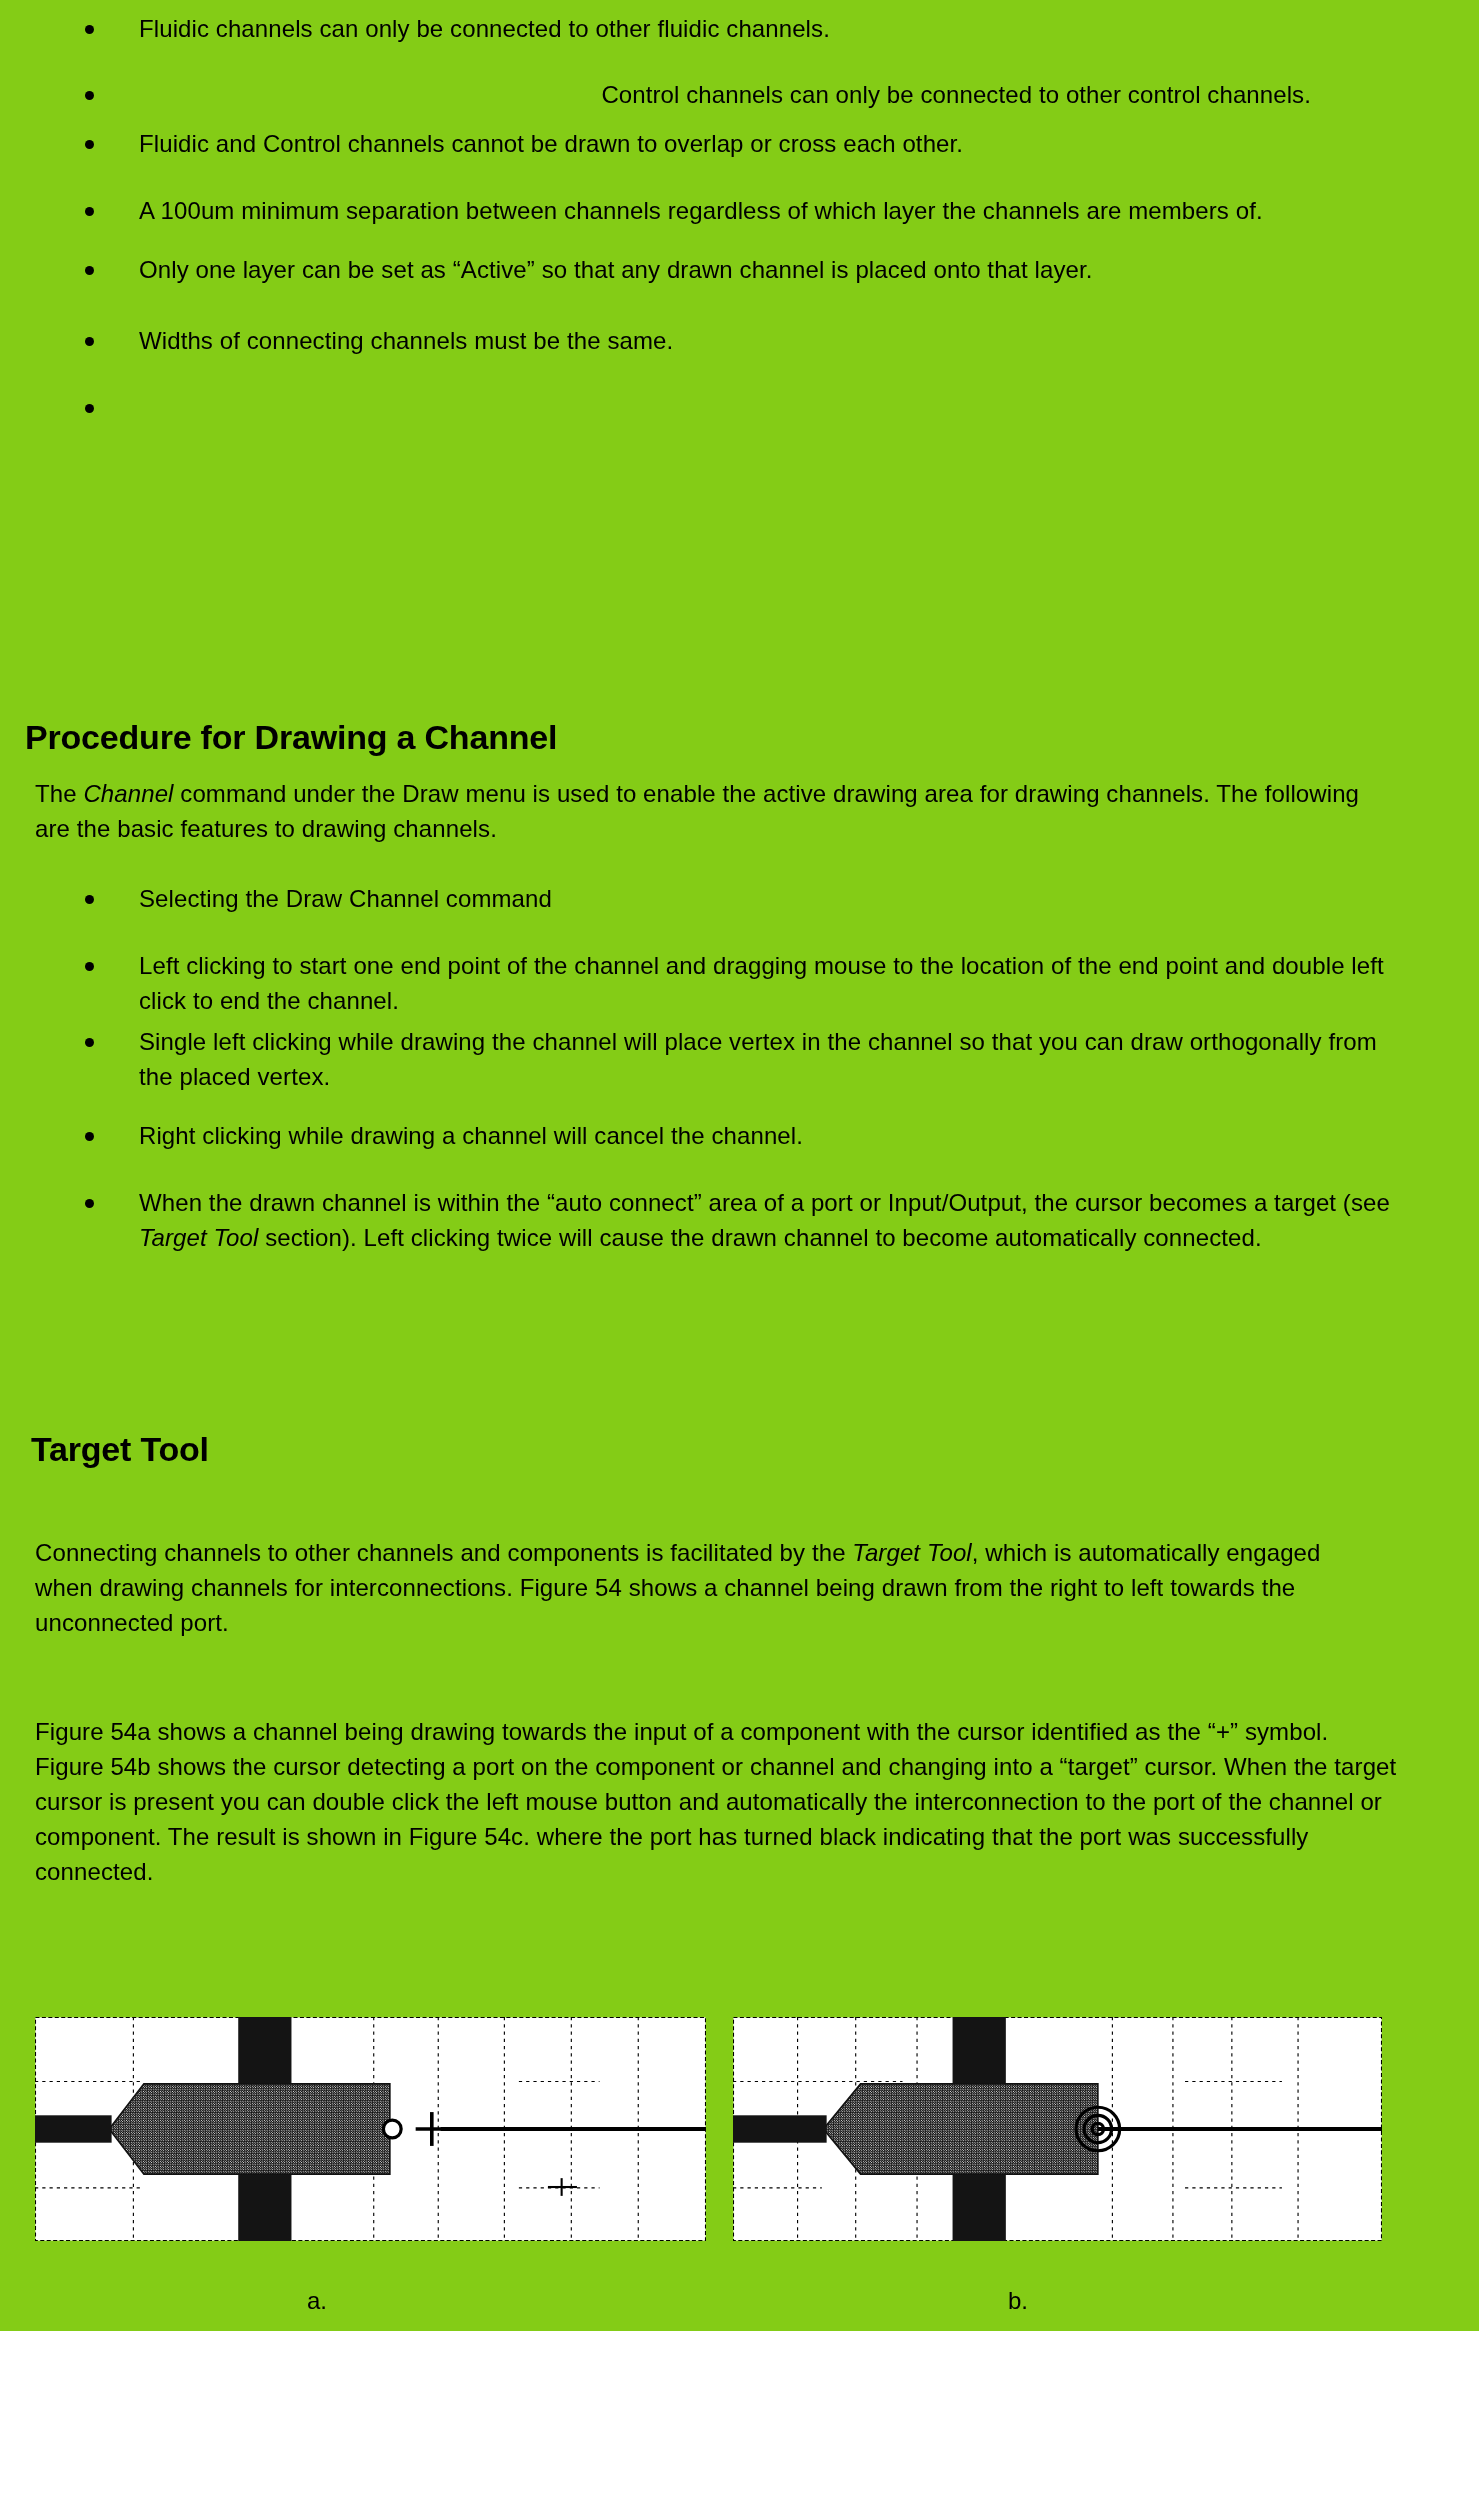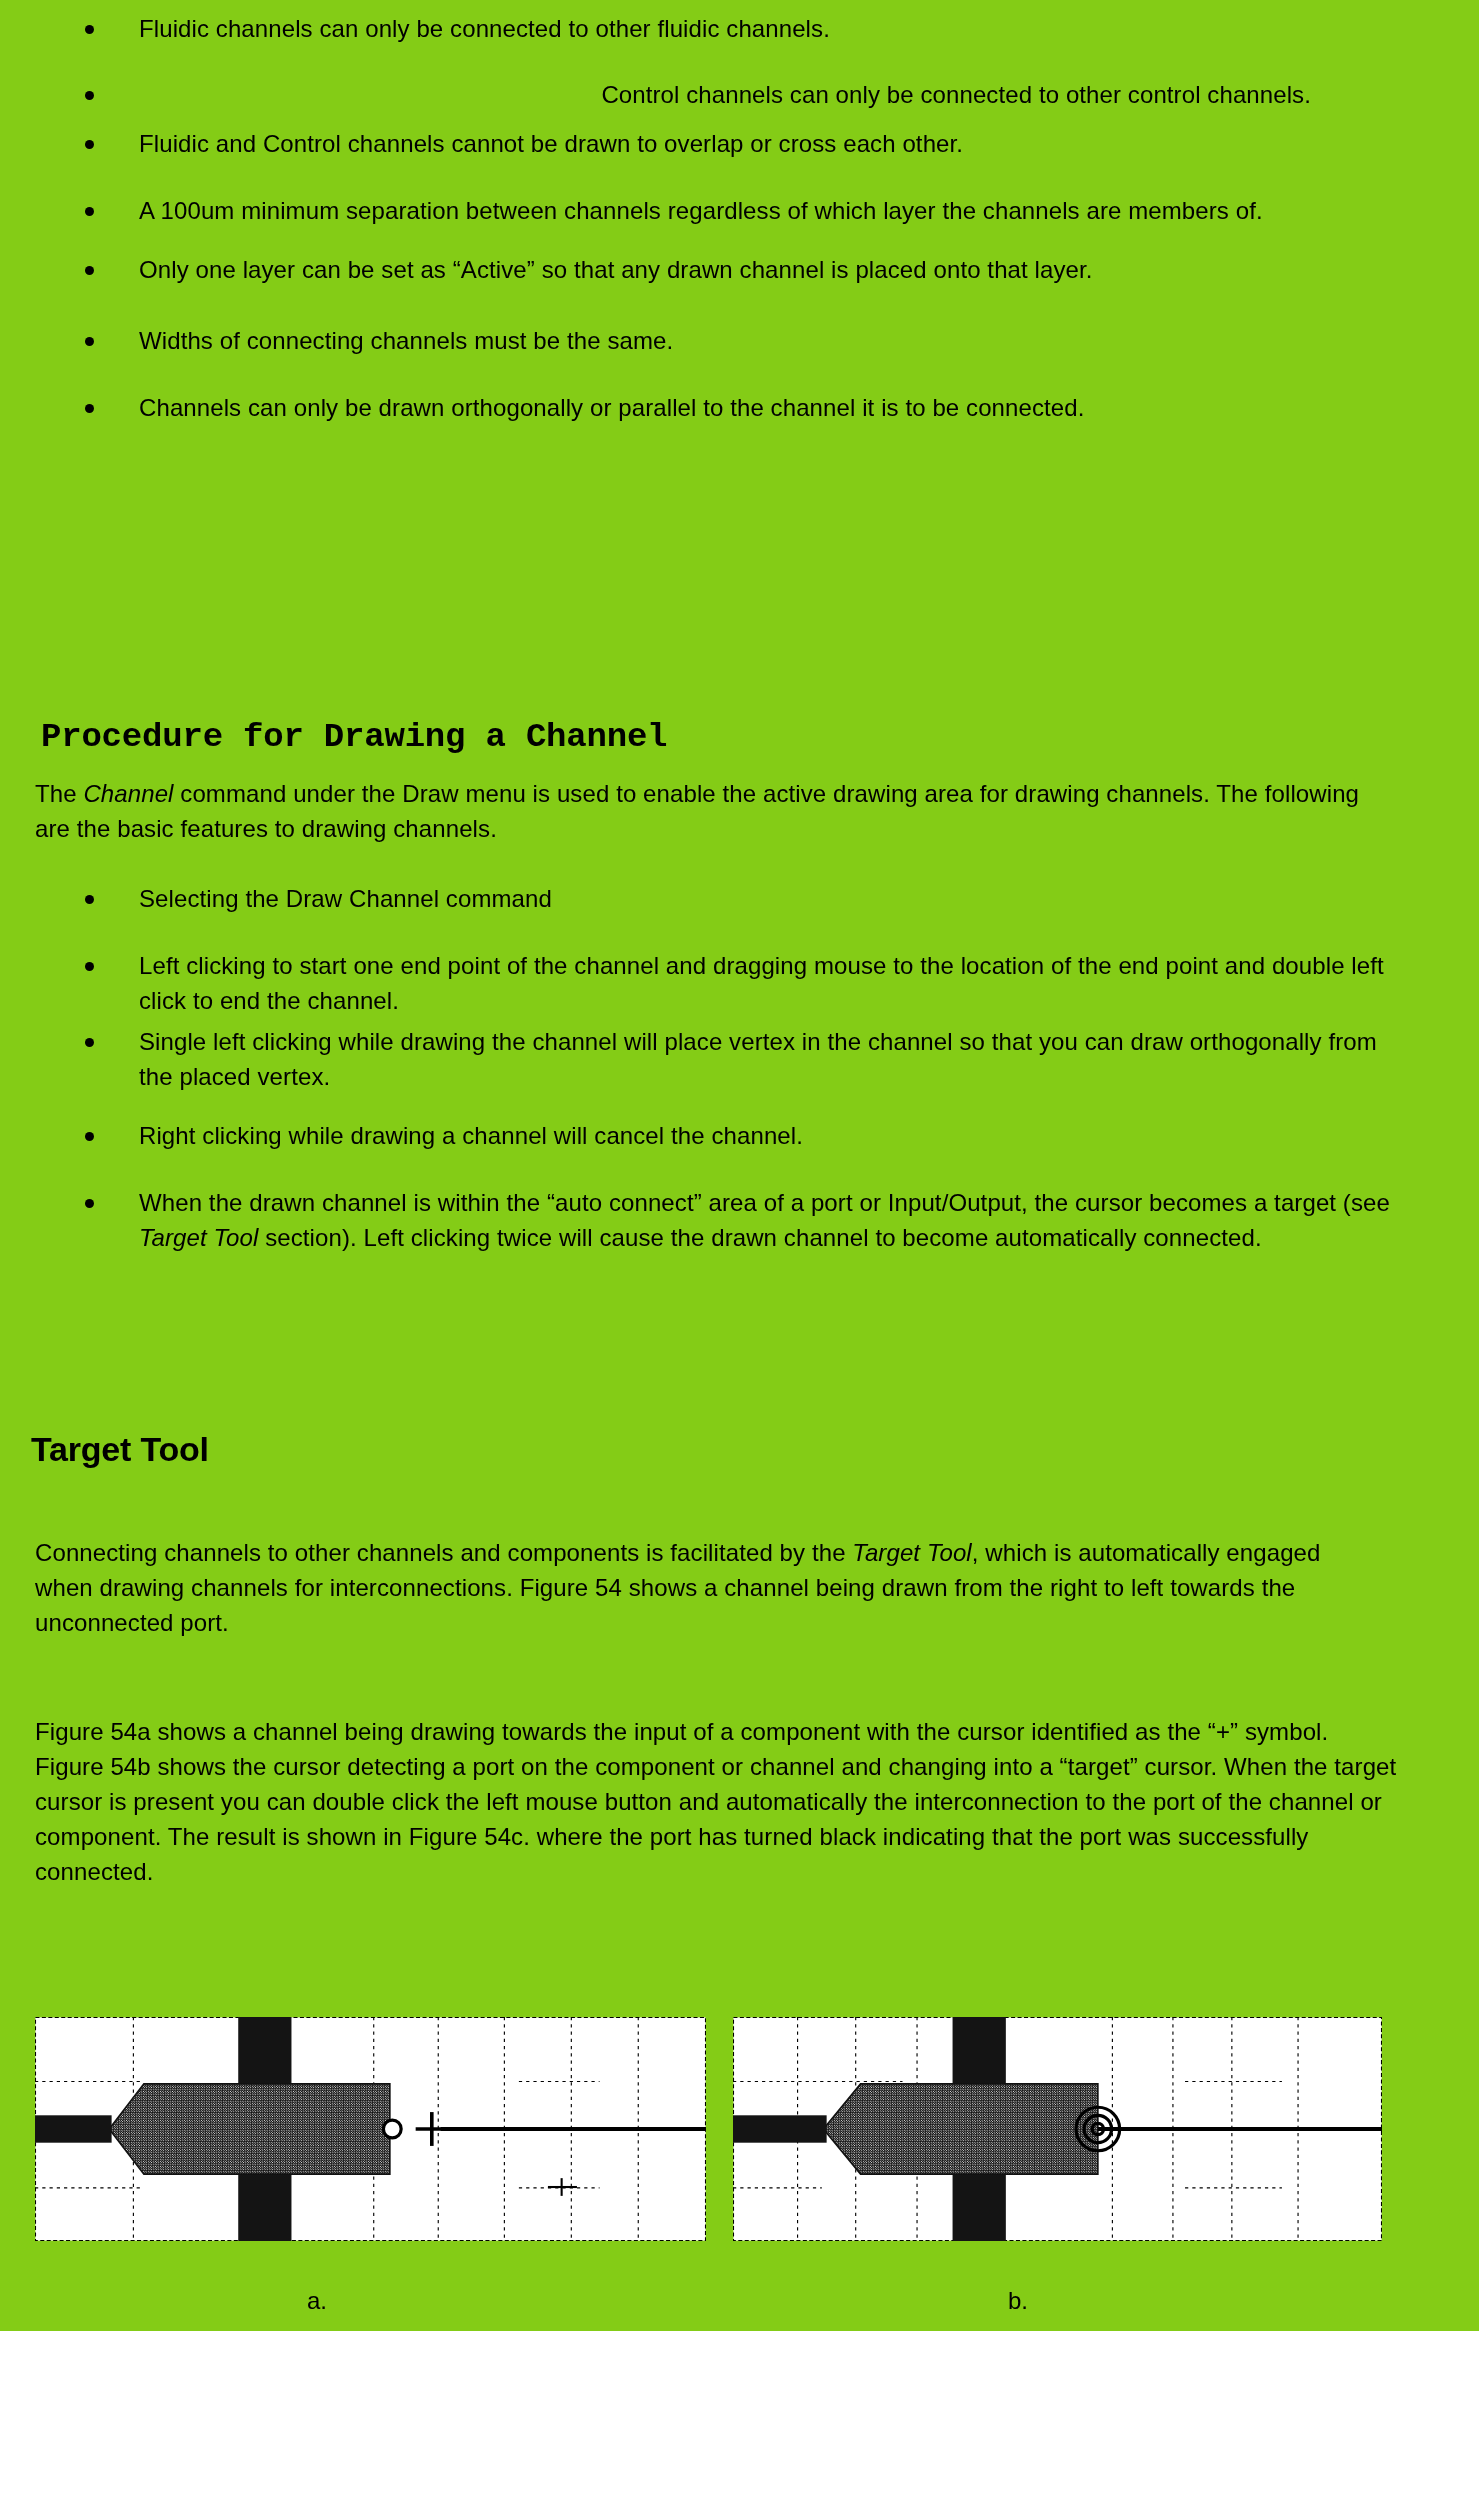--- a/index.html
+++ b/index.html
@@ -54,21 +54,21 @@
     line-height: 35px;
     margin: 4px;
     letter-spacing: 0.1px;
   }
   .ital { font-style: italic; }
 
   
   .blk { position: absolute; }
 
   #top-rules   { left: 85px;  top: 11.3px;  width: 1226px; }
-  #proc-head   { left: 41px;   top: 718px; font-family: Liberation Mono, monospace; }
+  #proc-head   { left: 25px;   top: 718px; }
   #proc-intro  { left: 31px;   top: 772px; width: 1355px; }
   #proc-list   { left: 85px;  top: 881px; width: 1307px; }
   #target-head { left: 31px;   top: 1430px; }
   #target-p1   { left: 31px;   top: 1531px; width: 1331px; }
   #target-p2   { left: 31px;   top: 1710px; width: 1363px; }
 
   
   .fig-wrap { position: absolute; }
   #fig-a { left: 35px;  top: 2017px; width: 671px;  height: 224px; }
   #fig-b { left: 733px; top: 2017px; width: 649px;  height: 224px; }
@@ -130,21 +130,20 @@
     <li class="bullet-item" style="margin-bottom:36px;">
       <span class="dot"></span>
       <span>Only one layer can be set as “Active” so that any drawn channel is placed onto that layer.</span>
     </li>
     <li class="bullet-item" style="margin-bottom:32px;">
       <span class="dot"></span>
       <span>Widths of connecting channels must be the same.</span>
     </li>
     <li class="bullet-item" style="margin-bottom:0;">
       <span class="dot"></span>
-      <span>Channels can only be drawn orthogonally or parallel to the channel it is to be connected.</span>
     </li>
   </ul>
 
   <h2 class="section-head blk" id="proc-head">Procedure for Drawing a Channel</h2>
 
   <p class="para blk" id="proc-intro"><span>The </span><span class="ital">Channel</span><span> command under the Draw menu is used to enable the active drawing area for drawing channels.  The following are the basic features to drawing channels.</span></p>
 
   <ul class="bullet-list blk" id="proc-list">
     <li class="bullet-item" style="margin-bottom:32px;">
       <span class="dot"></span>

